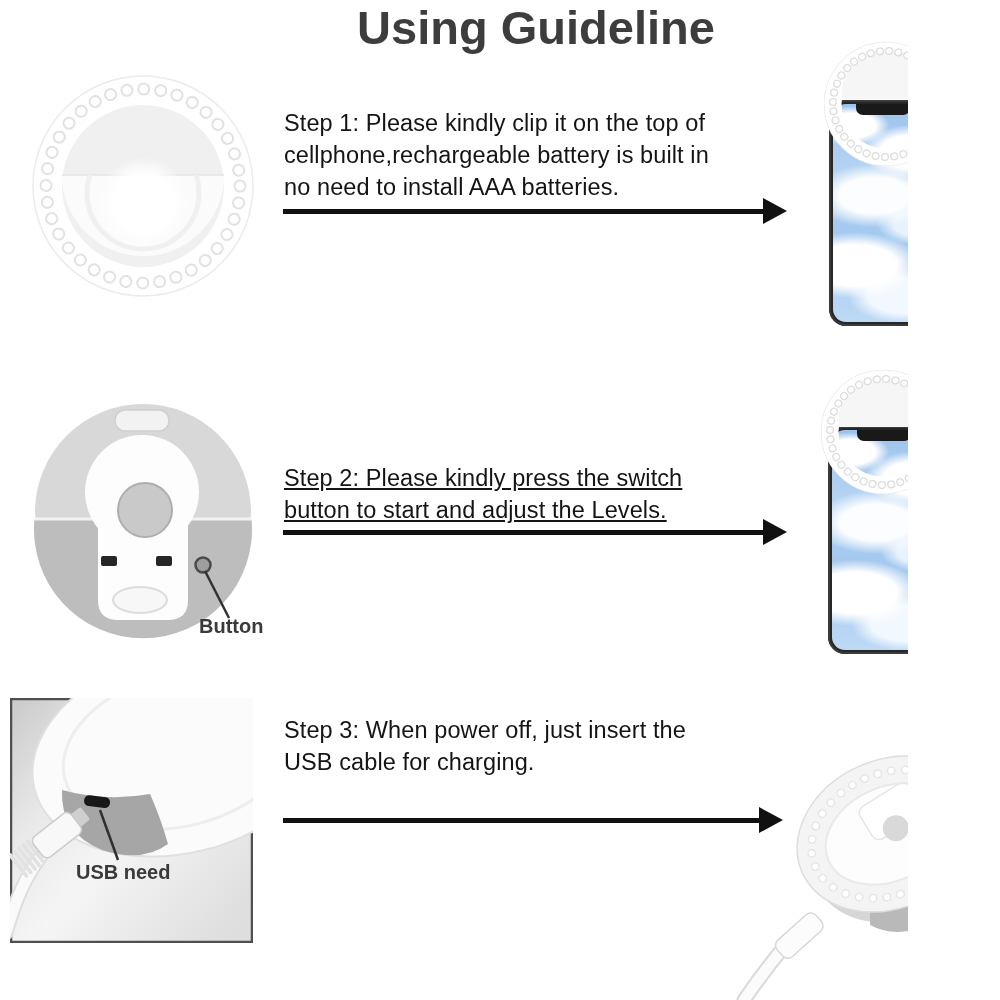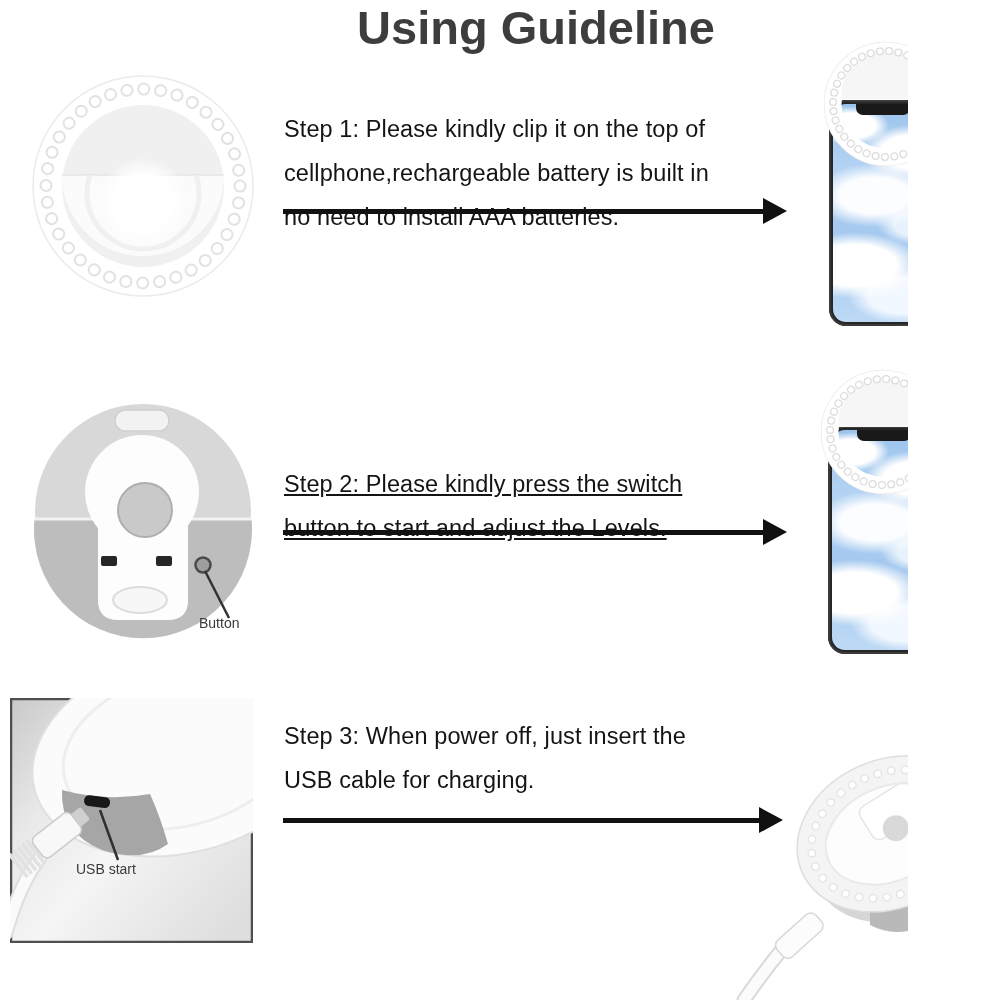--- a/index.html
+++ b/index.html
@@ -6,21 +6,21 @@
   .canvas{
     position:relative;width:908px;height:1000px;background:#ffffff;overflow:hidden;
     font-family:"Liberation Sans","DejaVu Sans",sans-serif;
   }
   .page-title{
     position:absolute;top:0px;left:536px;transform:translateX(-50%);
     margin:0;font-size:47px;font-weight:700;color:#3d3d3d;white-space:nowrap;letter-spacing:0px;
   }
   .step{
     position:absolute;left:284px;margin:0;width:500px;
-    font-size:23.5px;line-height:44px;color:#141414;white-space:pre-line;letter-spacing:0.1px;
+    font-size:23.5px;line-height:32px;color:#141414;white-space:pre-line;letter-spacing:0.1px;
   }
   .step-1{top:107px;}
   .step-2{top:462px;text-decoration:underline;}
   .step-3{top:714px;}
   .arrow{position:absolute;height:26px;}
   .arrow-line{position:absolute;left:0;top:10.5px;height:5px;background:#111;}
   .arrow-head{
     position:absolute;top:0;width:0;height:0;
     border-left:24px solid #111;border-top:13px solid transparent;border-bottom:13px solid transparent;
   }
@@ -54,21 +54,21 @@
       radial-gradient(ellipse 85px 42px at 72% 88%, #f2f8ff 42%, rgba(242,248,255,0) 66%),
       linear-gradient(180deg,#9cc3ec 0%,#b4d3f3 30%,#a3c8ef 62%,#bdd9f5 100%);
   }
   .notch{
     position:absolute;top:0;left:50%;transform:translateX(-50%);
     width:54px;height:11px;background:#191919;border-radius:0 0 7px 7px;
   }
   .ring-overlay{position:absolute;z-index:2;}
 
   .callout-label{
-    position:absolute;font-size:14px;font-weight:400;color:#3a3a3a;white-space:nowrap;z-index:3;
+    position:absolute;font-size:20px;font-weight:700;color:#3a3a3a;white-space:nowrap;z-index:3;
   }
   .button-label{left:199px;top:615px;}
   .usb-label{left:76px;top:861px;}
 </style>
 </head>
 <body>
 
 <div class="canvas">
 
   <h1 class="page-title">Using Guideline</h1>
@@ -192,21 +192,21 @@
         <rect x="-21.5" y="-15" width="4" height="30" rx="2" fill="#e2e2e2"></rect>
         <rect x="-16" y="-15" width="4" height="30" rx="2" fill="#e2e2e2"></rect>
         <rect x="-10.5" y="-15" width="4" height="30" rx="2" fill="#e2e2e2"></rect>
         <rect x="-5" y="-15" width="4" height="30" rx="2" fill="#e2e2e2"></rect>
         <rect x="46" y="-8" width="14" height="16" rx="2" fill="#cfcfcf"></rect>
         <rect x="0" y="-13" width="48" height="26" rx="6" fill="#f8f8f8" stroke="#cccccc" stroke-width="1.5"></rect>
       </g>
       <line x1="90" y1="112" x2="108" y2="162" stroke="#2f2f2f" stroke-width="2.5"></line>
     </svg>
   </div>
-  <span class="callout-label usb-label">USB start</span>
+  <span class="callout-label usb-label">USB need</span>
 
   <div class="img-abs" style="left:720px;top:735px;width:280px;height:265px;">
     <svg width="280" height="265" viewBox="0 0 280 265">
       <ellipse cx="180" cy="112" rx="92" ry="72" transform="rotate(-24 180 112)" fill="#d6d6d6"></ellipse>
       <path d="M150 150 L232 128 L216 185 Q180 206 150 190 Z" fill="#b9b9b9"></path>
       <path d="M64 212 Q44 236 24 265" fill="none" stroke="#d9d9d9" stroke-width="15" stroke-linecap="round"></path>
       <path d="M64 212 Q44 236 24 265" fill="none" stroke="#fbfbfb" stroke-width="11" stroke-linecap="round"></path>
       <g transform="rotate(-24 169 99)">
         <ellipse cx="169" cy="99" rx="95" ry="74" fill="#f4f4f4" stroke="#dddddd" stroke-width="1.5"></ellipse>
         <ellipse cx="169" cy="99" rx="66" ry="47" fill="#fdfdfd"></ellipse>

